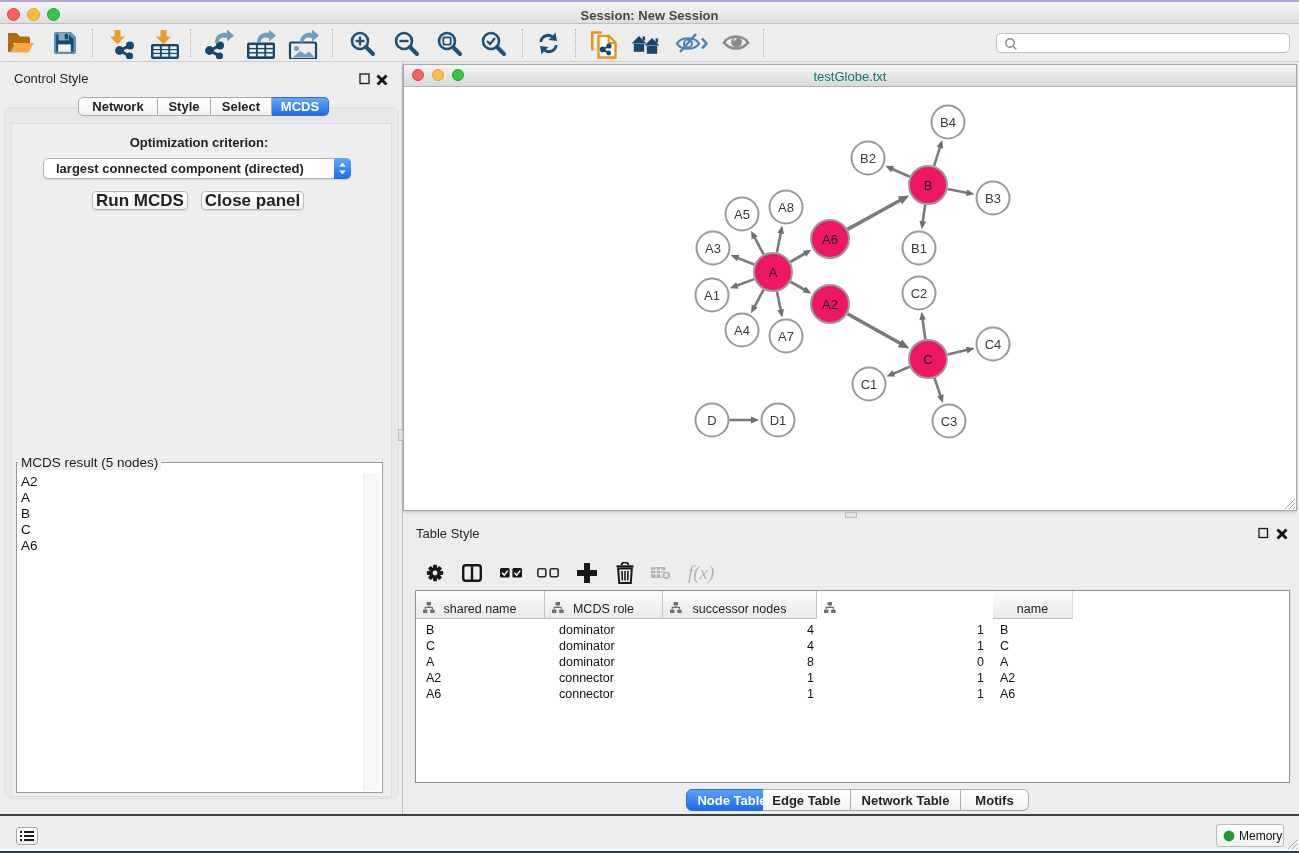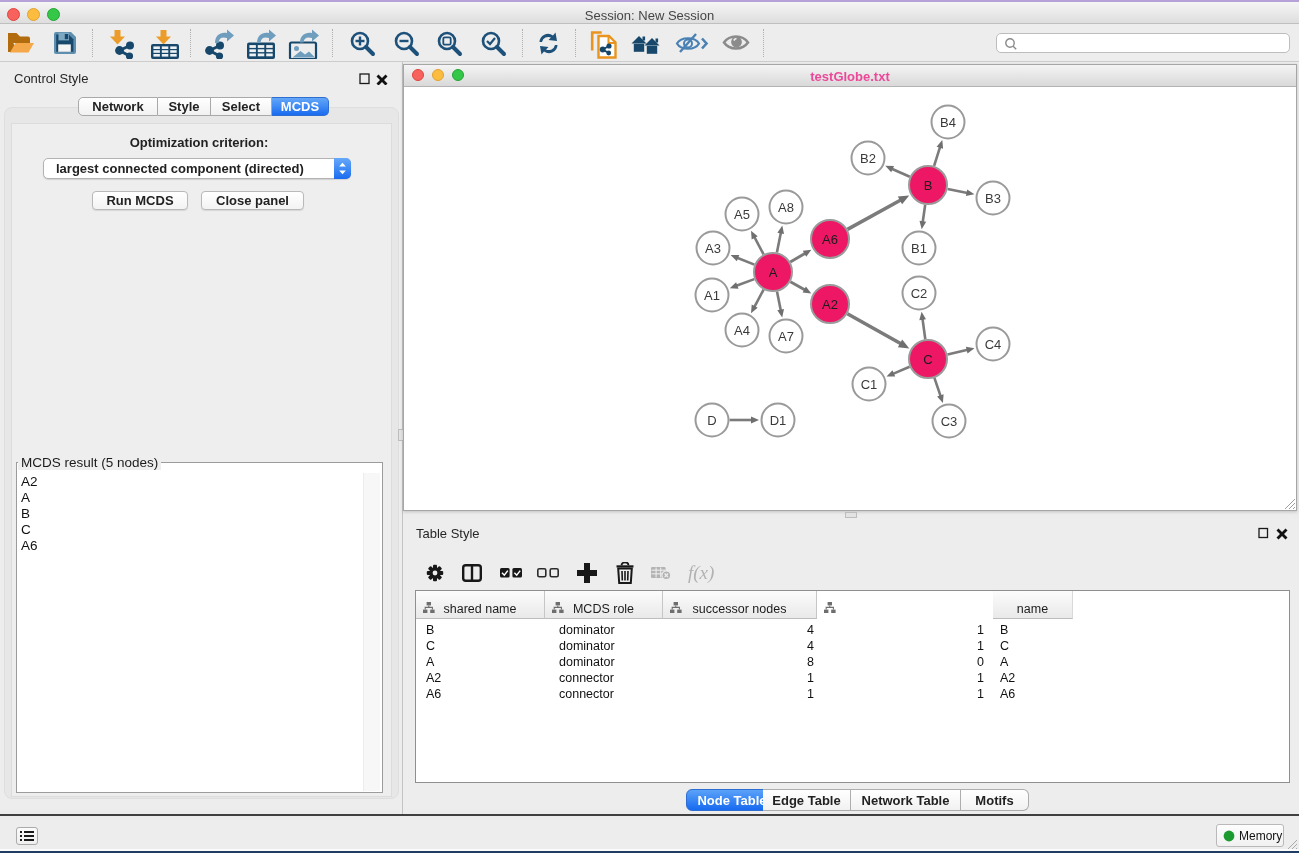--- a/index.html
+++ b/index.html
@@ -2,50 +2,50 @@
 <html><head><meta charset="utf-8">
 <style>
 *{margin:0;padding:0;box-sizing:border-box}
 html,body{width:1299px;height:853px;overflow:hidden;font-family:"Liberation Sans",sans-serif}
 body{background:#ededed;position:relative}
 .abs{position:absolute}
 
 #purple{left:0;top:0;width:1299px;height:2px;background:#b7a2d8}
 #titlebar{left:0;top:2px;width:1299px;height:22px;background:linear-gradient(#f5f5f5,#dedede);border-bottom:1px solid #bfbfbf}
 #titlebar .tl{top:6px;width:13px;height:13px;border-radius:50%}
-#title{left:0;top:8px;width:1299px;text-align:center;font-size:13px;font-weight:normal;color:#464646}
+#title{left:0;top:8px;width:1299px;text-align:center;font-size:13px;font-weight:bold;color:#464646}
 #toolbar{left:0;top:25px;width:1299px;height:37px;background:#ededed;border-bottom:1px solid #cccccc}
 .sep{top:29px;width:0;height:28px;border-left:1px dotted #b0b0b0}
 #search{left:996px;top:33px;width:294px;height:20px;background:#fff;border:1px solid #bdbdbd;border-radius:5px}
 
 #cpanel{left:0;top:62px;width:403px;height:752px;background:#ededed;border-right:1px solid #c3c3c3}
 #cp-title{left:14px;top:71px;font-size:13px;color:#262626}
 #tabpanel{left:4px;top:107px;width:395px;height:692px;background:#e7e7e7;border:1px solid #dedede;border-radius:8px}
 #innerpanel{left:11px;top:123px;width:381px;height:674px;background:#eeeeee;border:1px solid #dcdcdc}
 .tabrow{top:97px;height:19px;display:flex}
 .tab{height:19px;line-height:18px;text-align:center;font-size:13px;font-weight:bold;color:#222;background:linear-gradient(#ffffff,#f1f1f1);border:1px solid #a9a9a9;border-left:none}
 .tab.first{border-left:1px solid #a9a9a9;border-radius:5px 0 0 5px}
 .tab.last{border-radius:0 5px 5px 0}
 .tab.sel{background:linear-gradient(#63a7f8,#1a6cf0);color:#fff;border-color:#2e6ed0}
 #optlabel{left:12px;top:135px;width:374px;text-align:center;font-size:13px;font-weight:bold;color:#222}
 #combo{left:43px;top:158px;width:308px;height:21px;background:#fff;border:1px solid #b3b3b3;border-radius:5px;box-shadow:0 1px 1px rgba(0,0,0,.12)}
 #combo .lbl{position:absolute;left:12px;top:2px;font-size:13px;font-weight:bold;color:#222}
 #combo .step{position:absolute;right:-1px;top:-1px;width:17px;height:21px;background:linear-gradient(#66a9f9,#1a6cf0);border-radius:0 5px 5px 0}
-.btn{height:19px;background:linear-gradient(#ffffff,#f3f3f3);border:1px solid #b9b9b9;border-radius:4px;text-align:center;font-size:13px;font-weight:bold;color:#222;line-height:17px;box-shadow:0 1px 1px rgba(0,0,0,.10)}
+.btn{height:19px;background:linear-gradient(#ffffff,#f3f3f3);border:1px solid #b9b9b9;border-radius:4px;text-align:center;font-size:17px;font-weight:bold;color:#222;line-height:17px;box-shadow:0 1px 1px rgba(0,0,0,.10)}
 
 #grp{left:16px;top:462px;width:367px;height:331px;border:1px solid #9c9c9c;background:#fff}
 #grplabel{left:18px;top:455px;background:#eeeeee;padding:0 3px;font-size:13.5px;color:#1b1b1b}
 #mlist{left:21px;top:474px;width:336px;font-size:13.5px;color:#111;line-height:16px}
 #mscroll{left:363px;top:473px;width:17px;height:318px;background:#f7f7f7;border-left:1px solid #ececec}
 
 #desk{left:404px;top:62px;width:895px;height:456px;background:#ececec}
 #nwin{left:403px;top:64px;width:894px;height:447px;background:#fff;border:1px solid #a6a6a6;box-shadow:0 1px 3px rgba(0,0,0,.18)}
 #ntitle{left:0;top:0;width:892px;height:22px;background:linear-gradient(#f4f4f4,#d9d9d9);border-bottom:1px solid #b3b3b3}
 #ntitle .tl{top:4px;width:12px;height:12px;border-radius:50%}
-#ntext{left:0;top:4px;width:892px;text-align:center;font-size:13px;font-weight:bold;color:#ec4899}
+#ntext{left:0;top:4px;width:892px;text-align:center;font-size:13px;font-weight:normal;color:#0f766e}
 
 #tpanel{left:404px;top:518px;width:895px;height:296px;background:#ededed}
 #tp-title{left:12px;top:8px;font-size:13px;color:#262626}
 #ttable{left:11px;top:72px;width:875px;height:193px;background:#fff;border:1px solid #8f8f8f}
 .hdr{top:0;height:28px;background:linear-gradient(#fcfcfc,#e9e9e9);border-right:1px solid #c6c6c6;border-bottom:1px solid #bdbdbd}
 .hdr span{display:block;text-align:center;font-size:12.5px;color:#1d1d1d;margin-top:11px}
 .cell{font-size:12.5px;color:#111;position:absolute;white-space:nowrap}
 
 .btab{top:271px;height:22px;line-height:21px;text-align:center;font-size:13px;font-weight:bold;color:#222;background:linear-gradient(#ffffff,#f1f1f1);border:1px solid #adadad;border-left:none;position:absolute}
 .btab.first{border-left:1px solid #adadad;border-radius:6px 0 0 6px}

